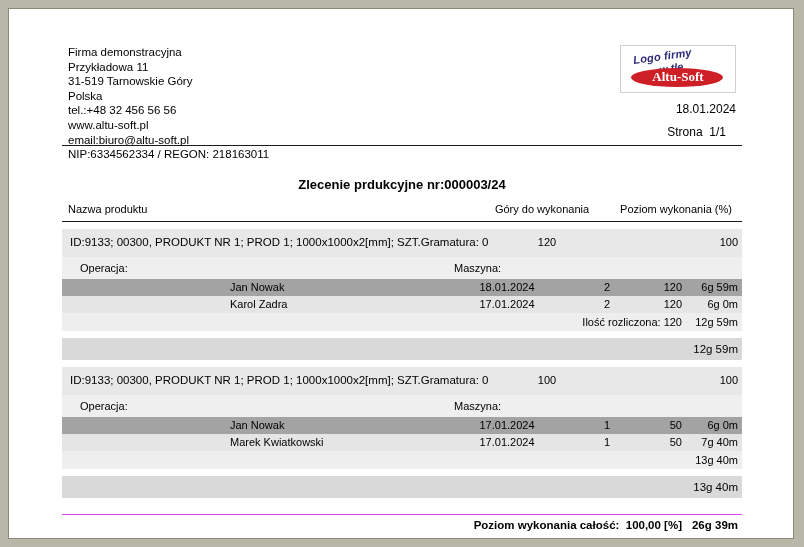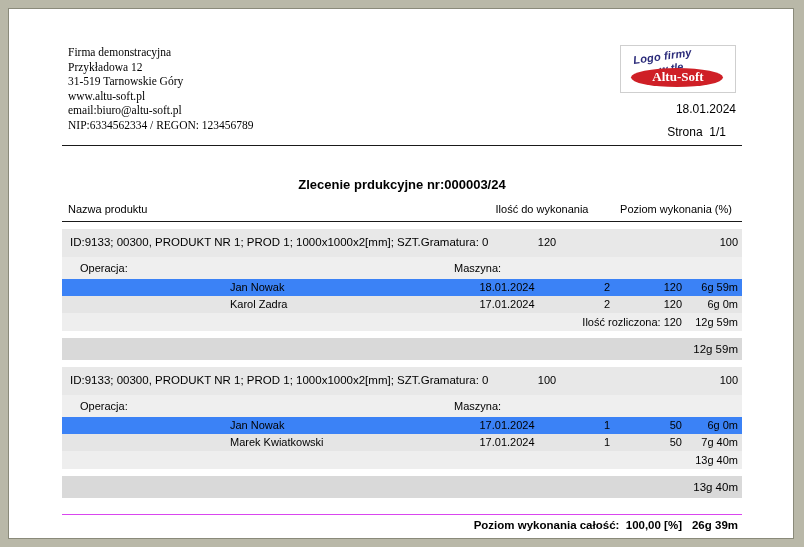--- a/index.html
+++ b/index.html
@@ -36,21 +36,20 @@
     position: relative;
     height: 120px;
   }
   .company {
     position: absolute;
     left: 28px;
     top: 36px;
     font-size: 11.5px;
     color: #000;
     line-height: 14.6px;
-    font-family: Liberation Serif, serif;
   }
   .company div { white-space: pre; }
 
   .logo-box {
     position: absolute;
     right: 28px;
     top: 36px;
     width: 114px;
     height: 46px;
     border: 1px solid #cfcfcf;
@@ -173,21 +172,21 @@
   .row.prod .pqty  { position: absolute; left: 430px; top: 7px; width: 110px; text-align: center; }
   .row.prod .plvl  { position: absolute; left: 596px; top: 7px; width: 80px; text-align: right; }
 
   .row.oper {
     height: 22px;
     background: #efefef;
   }
   .row.oper .o1 { position: absolute; left: 18px; top: 5px; }
   .row.oper .o2 { position: absolute; left: 392px; top: 5px; }
 
-  .row.emp { height: 17px; background: #3b82f6; }
+  .row.emp { height: 17px; background: #a3a3a3; }
   .row.emp.alt { background: #e5e5e5; }
   .row.emp .e-name { position: absolute; left: 168px; top: 2px; white-space: pre; }
   .row.emp .e-date { position: absolute; left: 400px; top: 2px; width: 90px; text-align: center; }
   .row.emp .e-cnt  { position: absolute; left: 468px; top: 2px; width: 80px; text-align: right; }
   .row.emp .e-qty  { position: absolute; left: 552px; top: 2px; width: 68px; text-align: right; }
   .row.emp .e-time { position: absolute; left: 626px; top: 2px; width: 50px; text-align: right; }
 
   .row.sub { height: 18px; background: #eeeeee; }
   .row.sub .s-lbl { position: absolute; left: 400px; top: 3px; width: 220px; text-align: right; white-space: pre; }
   .row.sub .s-time { position: absolute; left: 626px; top: 3px; width: 50px; text-align: right; }
@@ -227,25 +226,27 @@
 </style>
 </head>
 <body>
 
 <div class="page-frame">
   <div class="page-inner">
 
     <div class="hdr">
       <div class="company">
         <div>Firma demonstracyjna</div>
-        <div>Przykładowa 12</div>
+        <div>Przykładowa 11</div>
         <div>31-519 Tarnowskie Góry</div>
+        <div>Polska</div>
+        <div>tel.:+48 32 456 56 56</div>
         <div>www.altu-soft.pl</div>
         <div>email:biuro@altu-soft.pl</div>
-        <div>NIP:6334562334 / REGON: 123456789</div>
+        <div>NIP:6334562334 / REGON: 218163011</div>
       </div>
 
       <div class="logo-box">
         <div class="lg-text">Logo firmy</div>
         <div class="lg-text2">w tle</div>
         <div class="lg-ell"></div>
         <div class="lg-brand">Altu-Soft</div>
       </div>
 
       <div class="doc-date">18.01.2024</div>
@@ -253,21 +254,21 @@
     </div>
 
     <div class="rule"></div>
 
     <div class="title2">Zlecenie prdukcyjne nr:000003/24</div>
 
     <div class="tbl">
 
       <div class="colhdr">
         <div class="c1">Nazwa produktu</div>
-        <div class="c2">Ilość do wykonania</div>
+        <div class="c2">Góry do wykonania</div>
         <div class="c3">Poziom wykonania (%)</div>
       </div>
 
       <div class="gap"></div>
 
       <div class="row prod">
         <div class="pname">ID:9133; 00300, PRODUKT NR 1; PROD 1; 1000x1000x2[mm]; SZT.Gramatura: 0</div>
         <div class="pqty">120</div>
         <div class="plvl">100</div>
       </div>

